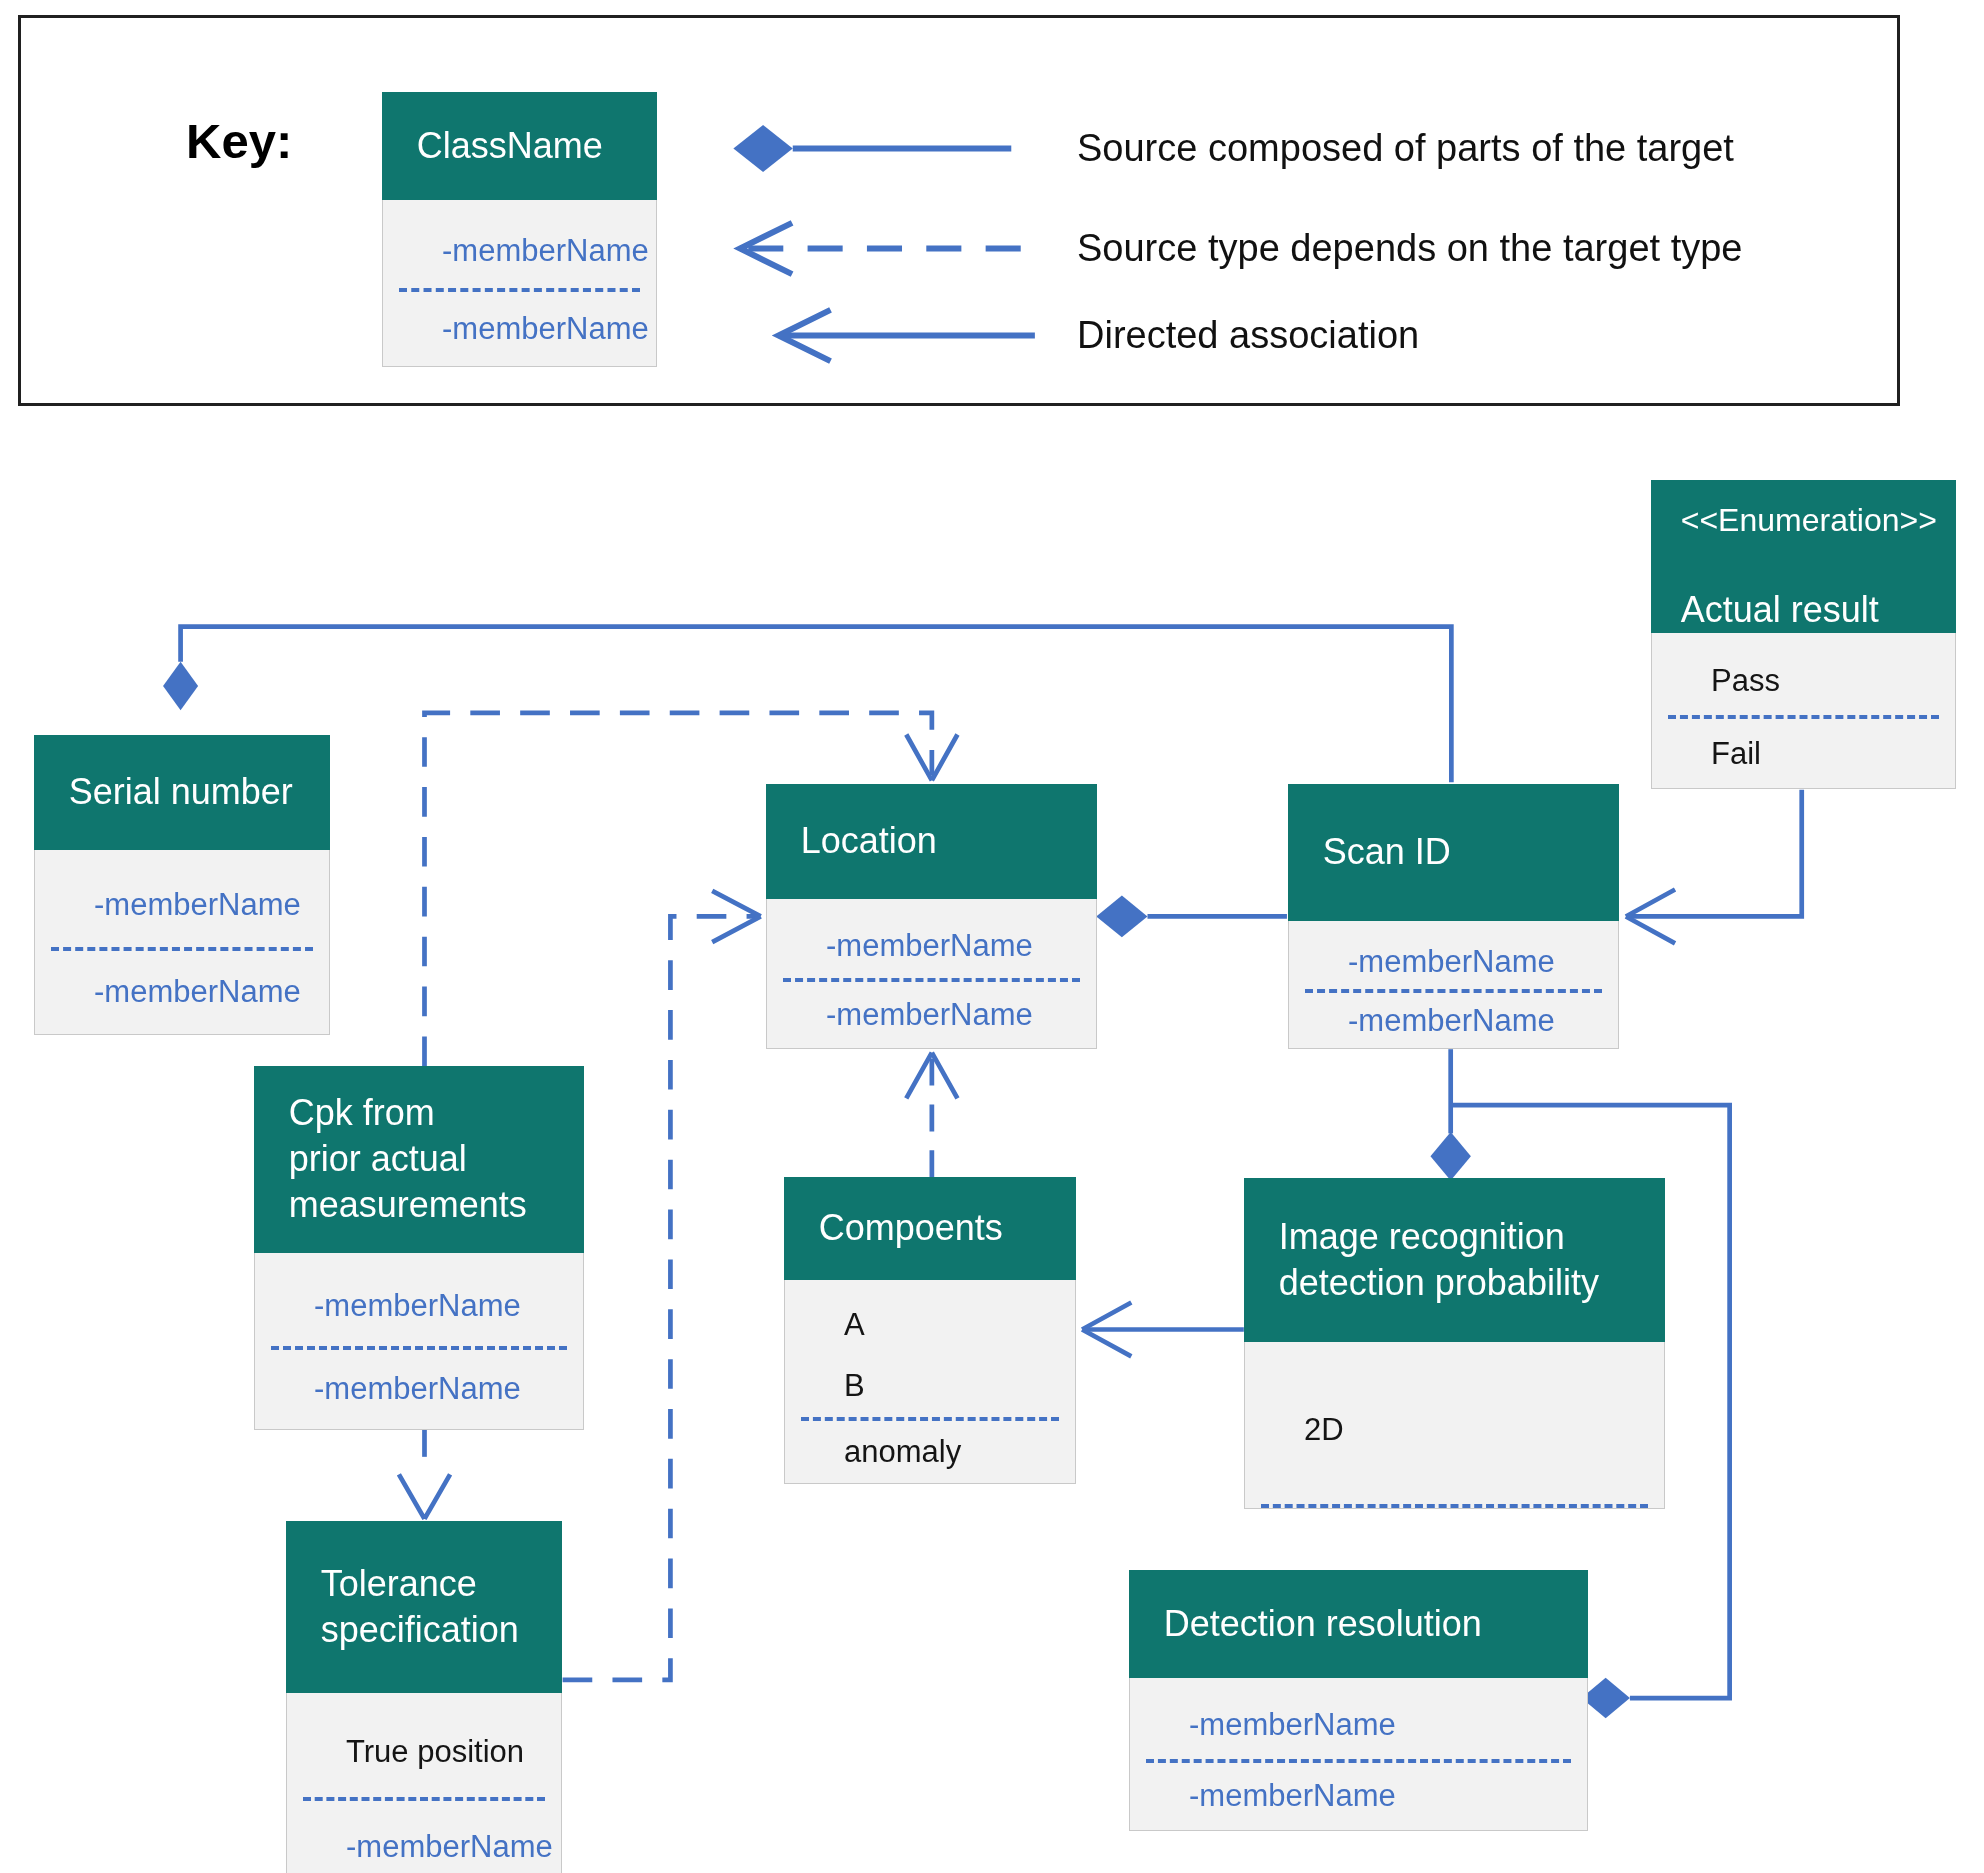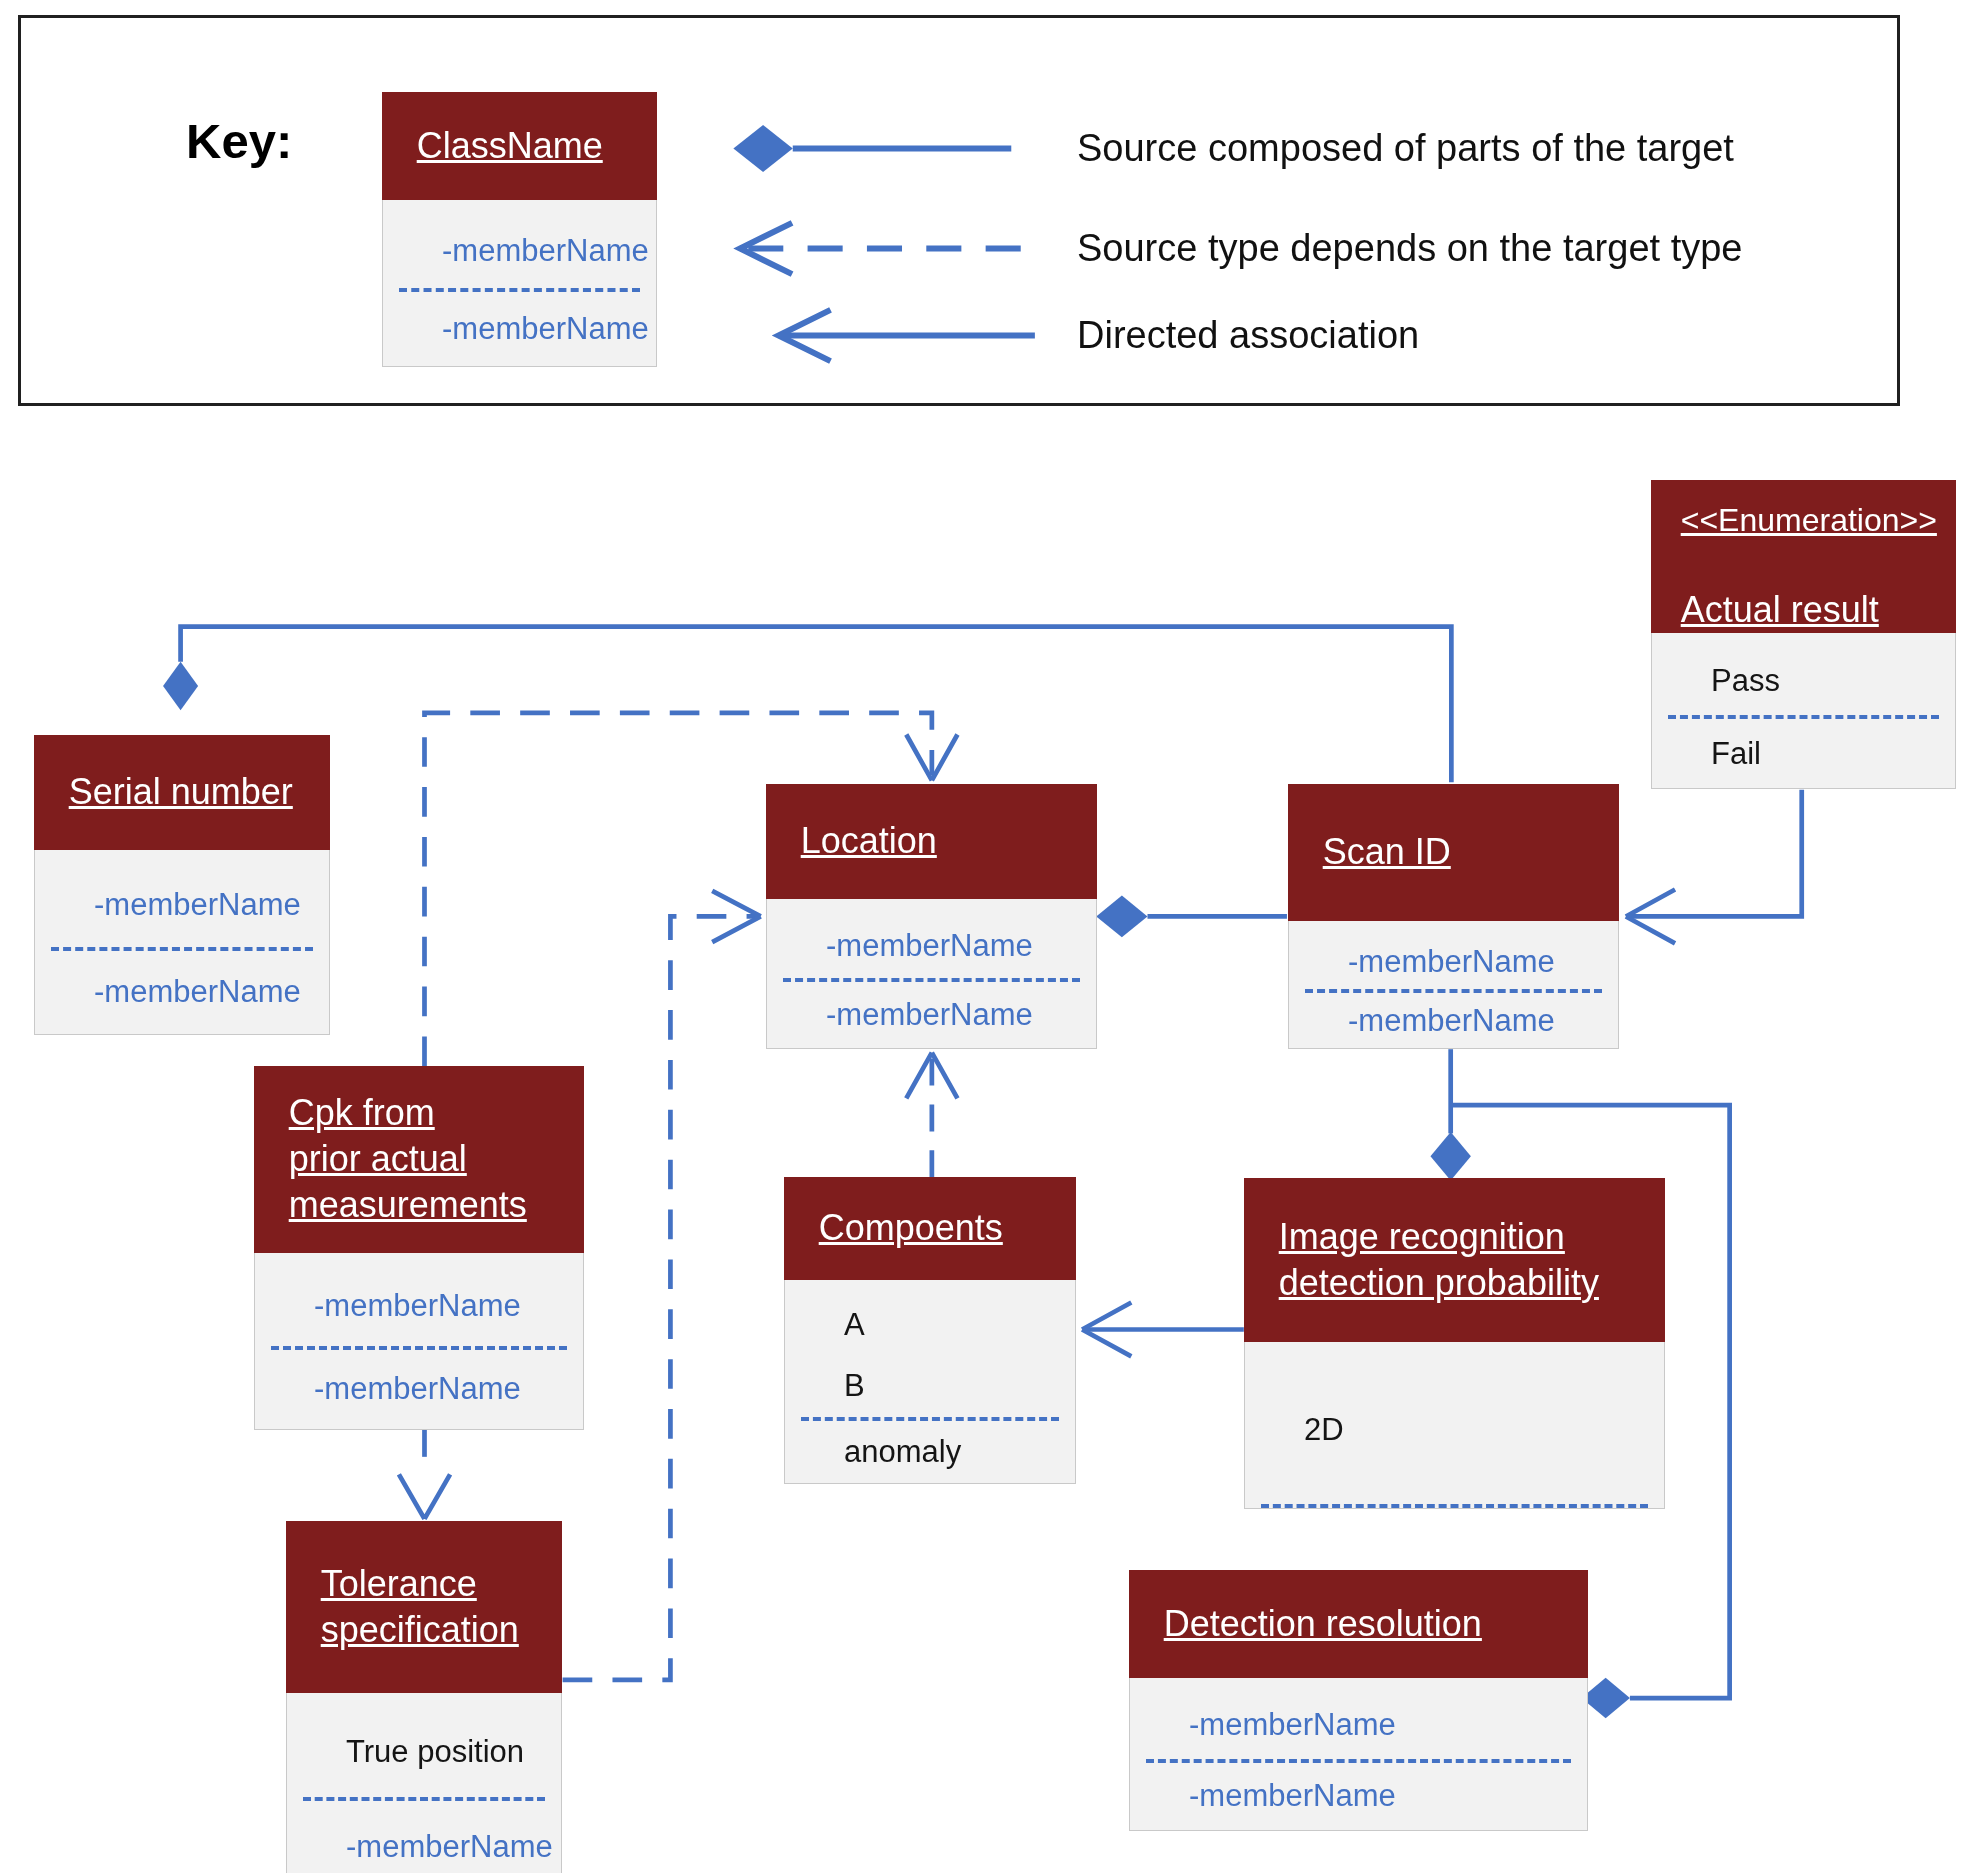--- a/index.html
+++ b/index.html
@@ -3,23 +3,23 @@
 <meta charset="utf-8">
 <style>
   html,body{margin:0;padding:0;background:#ffffff;}
   .stage{position:relative;width:1985px;height:1874px;background:#ffffff;
          font-family:"Liberation Sans",sans-serif;overflow:hidden;}
   svg.wires{position:absolute;left:0;top:0;pointer-events:none;}
 
   
   .cls{position:absolute;background:#F2F2F2;border:1.3px solid #C9C9C9;
        box-sizing:border-box;display:flex;flex-direction:column;}
-  .cls-head{background:#7f1d1d;color:#ffffff;display:flex;flex-direction:column;
+  .cls-head{background:#0f766e;color:#ffffff;display:flex;flex-direction:column;
        justify-content:center;padding-left:35px;font-size:36px;line-height:1.28;
-       white-space:pre-line;box-sizing:border-box;margin:-1.3px -1.3px 14px -1.3px;text-decoration:underline;}
+       white-space:pre-line;box-sizing:border-box;margin:-1.3px -1.3px 14px -1.3px;}
   .cls-head .stereo{font-size:32px;}
   .cls-body{flex:1;display:flex;flex-direction:column;}
   .mrow{flex:1;display:flex;align-items:center;padding-left:59px;
         font-size:31px;color:#4472C4;}
   .mrow.dark{color:#151515;}
   .sep{height:0;border-top:4.7px dashed #4472C4;margin:0 16px;}
 
   
   .keybox{position:absolute;left:18px;top:15px;width:1882px;height:391px;
           border:3.4px solid #202020;background:#ffffff;box-sizing:border-box;}

